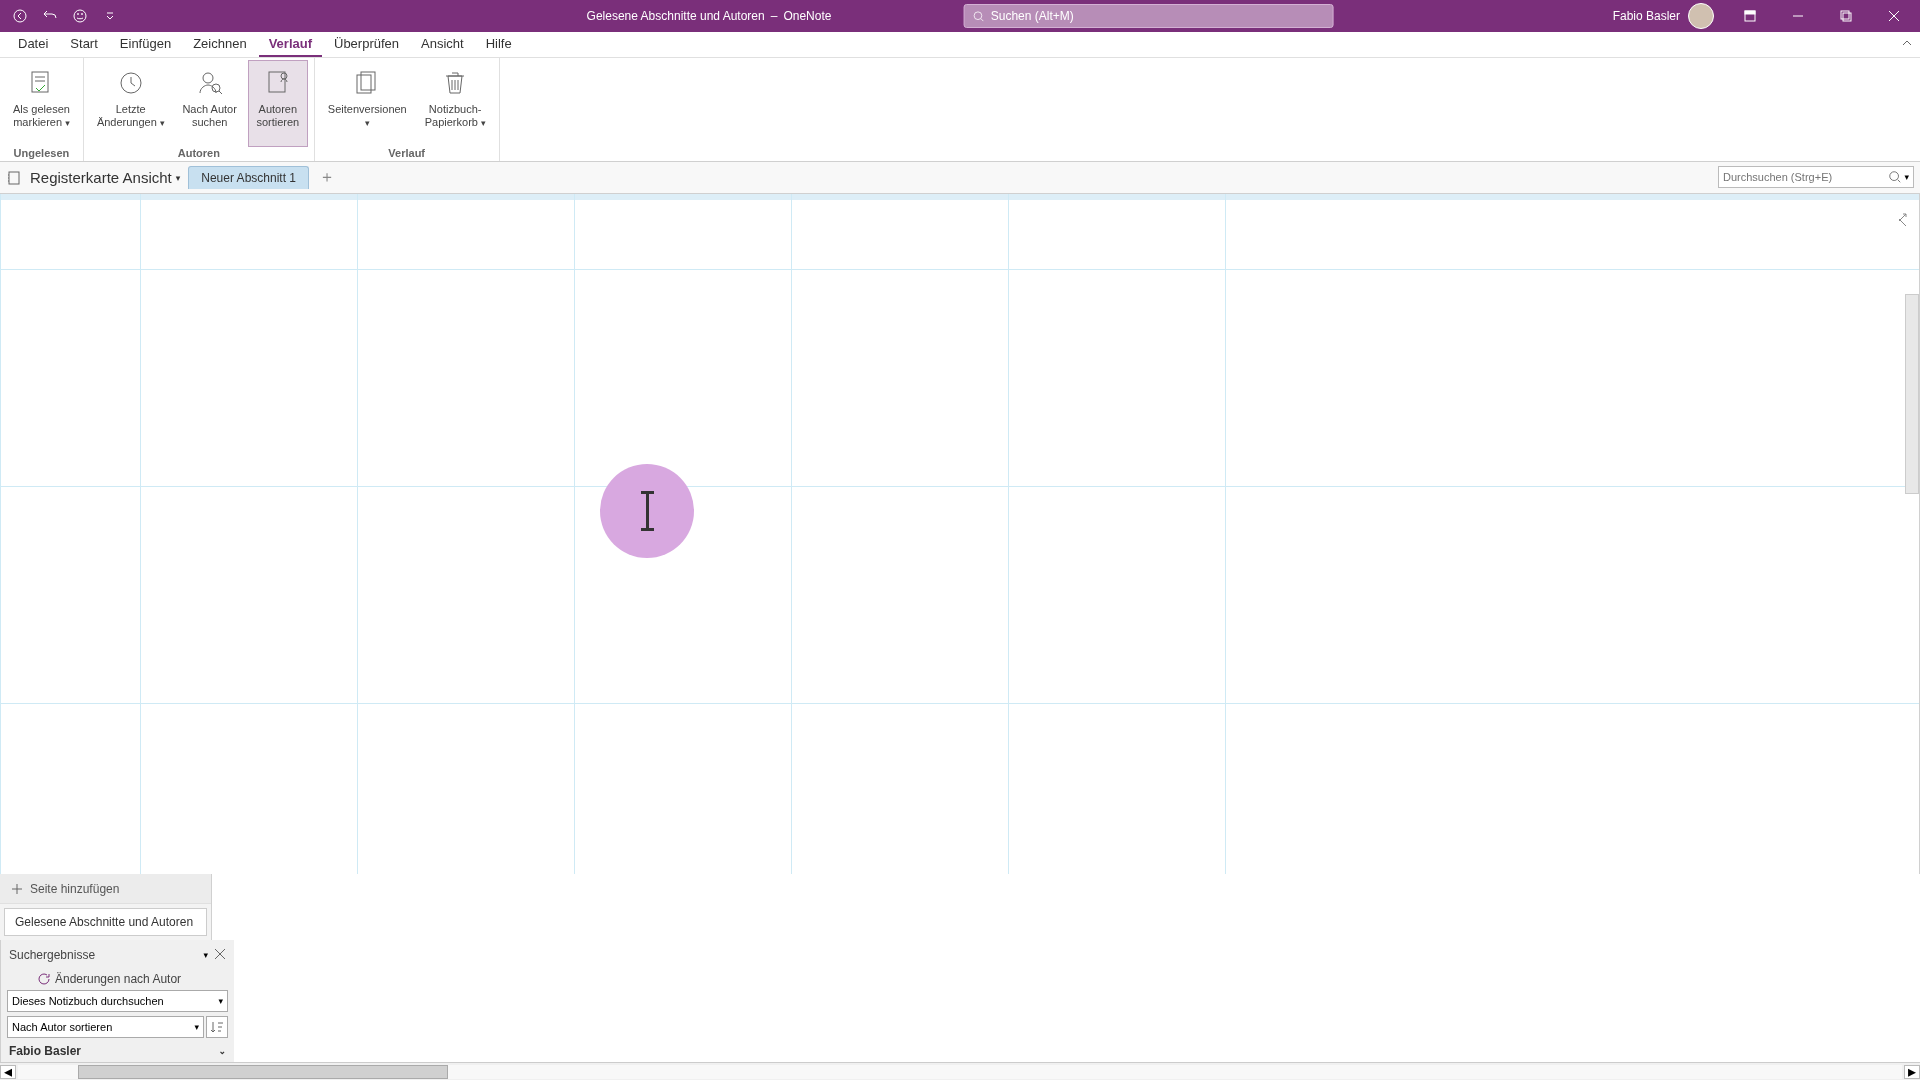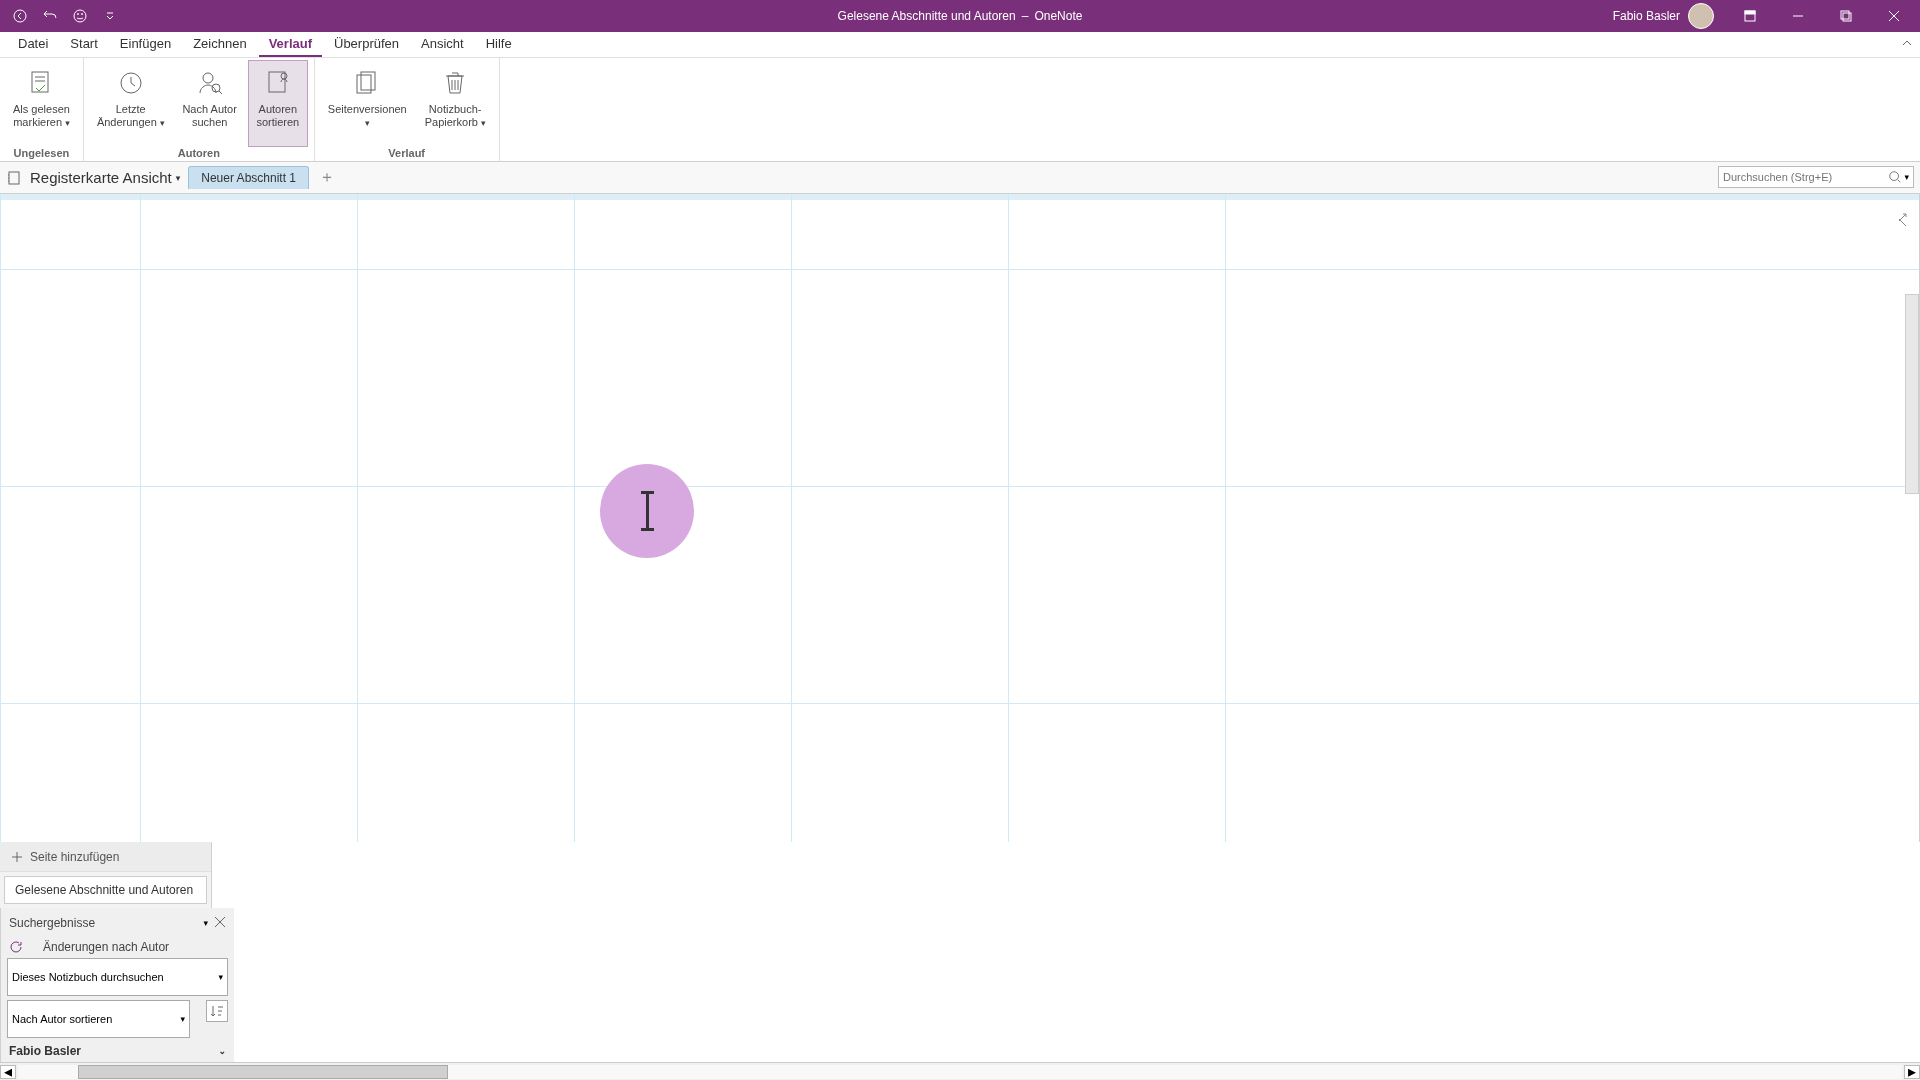--- a/index.html
+++ b/index.html
@@ -67,24 +67,24 @@
 
 
 .page-pane { width: 212px; background: #F3F3F3; border-right: 1px solid #d0d0d0; display: flex; flex-direction: column; }
 .add-page { height: 30px; display: flex; align-items: center; gap: 6px; padding-left: 10px; font-size: 12px; color: #555; border-bottom: 1px solid #e0e0e0; cursor: pointer; background: #ECECEC;}
 .page-item { padding: 6px 10px; font-size: 12px; color: #333; background: #fff; border: 1px solid #ccc; margin: 4px 4px; cursor: pointer; }
 
 
 .search-pane { width: 234px; background: #F0F0F0; border-left: 1px solid #d0d0d0; display: flex; flex-direction: column; }
 .search-header { display: flex; align-items: center; padding: 6px 8px; gap: 6px; }
 .search-title { font-size: 12px; color: #444; flex: 1; }
-.search-sub { display: flex; align-items: center; gap: 20px; padding: 2px 8px; font-size: 12px; color: #444; }
+.search-sub { display: flex; align-items: center; gap: 4px; padding: 2px 8px; font-size: 12px; color: #444; margin-left: 28px; }
 .search-sub svg { flex-shrink: 0; }
-.search-combo { margin: 2px 6px; height: 38px; border: 1px solid #aaa; background: #fff; display: flex; align-items: center; padding: 0 4px; font-size: 11px; justify-content: space-between; cursor: pointer;}
-.search-sort-row { display: flex; gap: 16px; margin: 2px 6px; }
+.search-combo { margin: 2px 6px; height: 22px; border: 1px solid #aaa; background: #fff; display: flex; align-items: center; padding: 0 4px; font-size: 11px; justify-content: space-between; cursor: pointer;}
+.search-sort-row { display: flex; gap: 2px; margin: 2px 6px; }
 .search-sort-row .search-combo { flex: 1; margin: 0; }
 .sort-btn { width: 22px; height: 22px; border: 1px solid #aaa; background: #fff; display: flex; align-items: center; justify-content: center; cursor: pointer; }
 .author-row { padding: 4px 8px; font-size: 12px; font-weight: 600; color: #333; display: flex; justify-content: space-between; align-items: center;}
 
 
 .bottom-bar { height: 18px; background: #f0f0f0; border-top: 1px solid #ccc; display: flex; align-items: center; }
 .h-scroll-btn { width: 16px; height: 14px; border: 1px solid #bbb; background: #fff; display: flex; align-items: center; justify-content: center; cursor: pointer;}
 .h-scroll-track { flex: 1; height: 14px; background: #f8f8f8; position: relative; margin: 0 2px;}
 .h-scroll-thumb { position: absolute; left: 60px; width: 370px; height: 100%; background: #d0d0d0; border: 1px solid #aaa;}
 
@@ -118,20 +118,27 @@
       <svg width="10" height="10" viewBox="0 0 10 10">
           <path d="M2 2h6M2 5l3 3 3-3"></path>
         </svg>
     </div>
   </div>
   <div class="title-center">
     <div class="title-text">
       <span>Gelesene Abschnitte und Autoren</span>
       <span>–</span>
       <span>OneNote</span>
+    </div>
+    <div class="search-box">
+      <svg width="13" height="13" viewBox="0 0 16 16">
+          <circle cx="7" cy="7" r="5" stroke="#fff" fill="none"></circle>
+          <path d="M11 11l3 3" stroke="#fff"></path>
+        </svg>
+      <input placeholder="Suchen (Alt+M)" style="">
     </div>
   </div>
   <div class="title-right">
     <span class="user-name">Fabio Basler</span>
     <div class="avatar"></div>
     <div class="win-btn" style="margin-left:10px;">
       <svg width="14" height="14" viewBox="0 0 14 14">
           <rect x="2" y="2" width="10" height="10"></rect>
           <rect x="2" y="2" width="10" height="3" fill="#fff" stroke="#fff"></rect>
         </svg>

